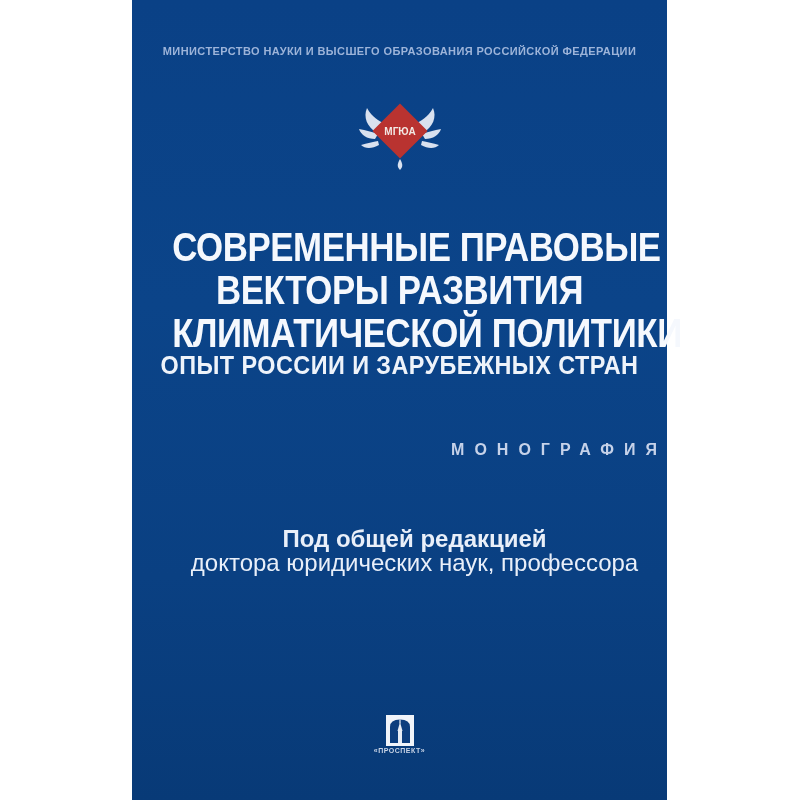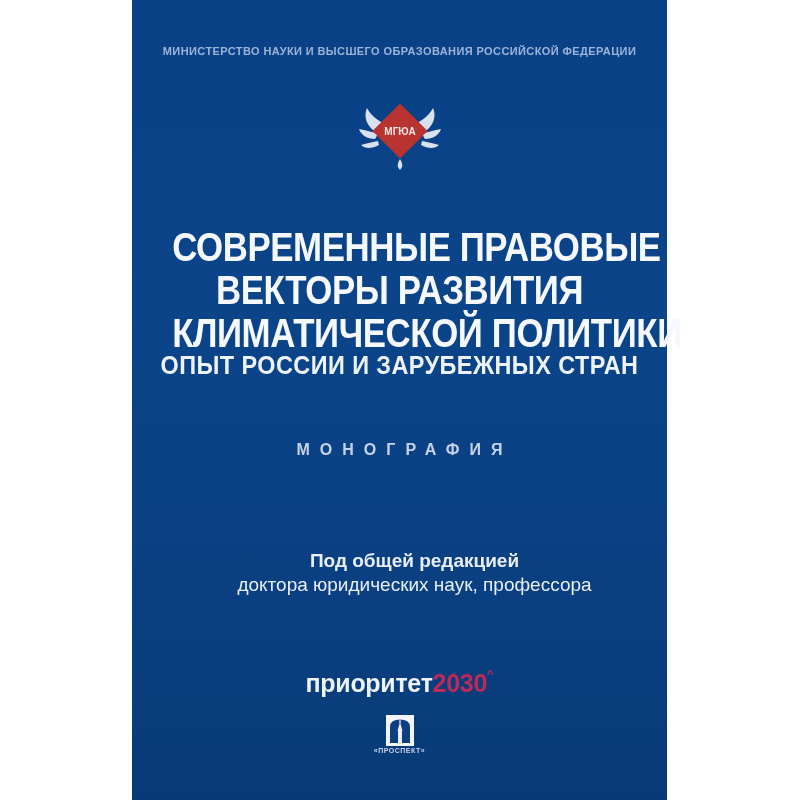--- a/index.html
+++ b/index.html
@@ -53,26 +53,27 @@
   }
 
   .monograph-label {
     top: 441px;
     color: #c6d2e9;
     font-size: 16px;
     font-weight: 700;
     letter-spacing: 10px;
     padding-left: 10px; 
     white-space: nowrap;
+    text-align: right;
   }
 
   .editors-block {
-    top: 549px;
+    top: 527px;
     color: #e9eff9;
-    font-size: 19px;
+    font-size: 24px;
     line-height: 24px;
     padding-left: 30px;
   }
   .editors-block .bold { font-weight: 700; }
 
   .priority-logo {
     top: 668px;
     font-size: 25px;
     font-weight: 700;
     letter-spacing: -0.3px;
@@ -134,23 +135,20 @@
 
     <div class="centered subtitle-line">ОПЫТ РОССИИ И ЗАРУБЕЖНЫХ СТРАН</div>
 
     <div class="centered monograph-label">МОНОГРАФИЯ</div>
 
     <div class="centered editors-block">
       <div class="bold">Под общей редакцией</div>
       <div>доктора юридических наук, профессора</div>
     </div>
 
-    <div class="centered priority-logo">
-      <span class="priority-word">приоритет</span><span class="priority-year">2030</span><span class="priority-mark">^</span>
-    </div>
 
     <div class="centered publisher-logo">
       <svg width="28" height="31" viewBox="0 0 28 31" aria-hidden="true">
         <rect x="0" y="0" width="28" height="31" fill="#f1f4f9"></rect>
         <path d="M4,28 V12 Q4,4.5 14,4.5 Q24,4.5 24,12 V28 Z" fill="#0d3e7e"></path>
         <g fill="#e8edf5">
           <rect x="12" y="16" width="4" height="12"></rect>
           <path d="M14,7 L16.5,16 H11.5 Z"></path>
           <rect x="13.4" y="4.5" width="1.2" height="4"></rect>
         </g>

